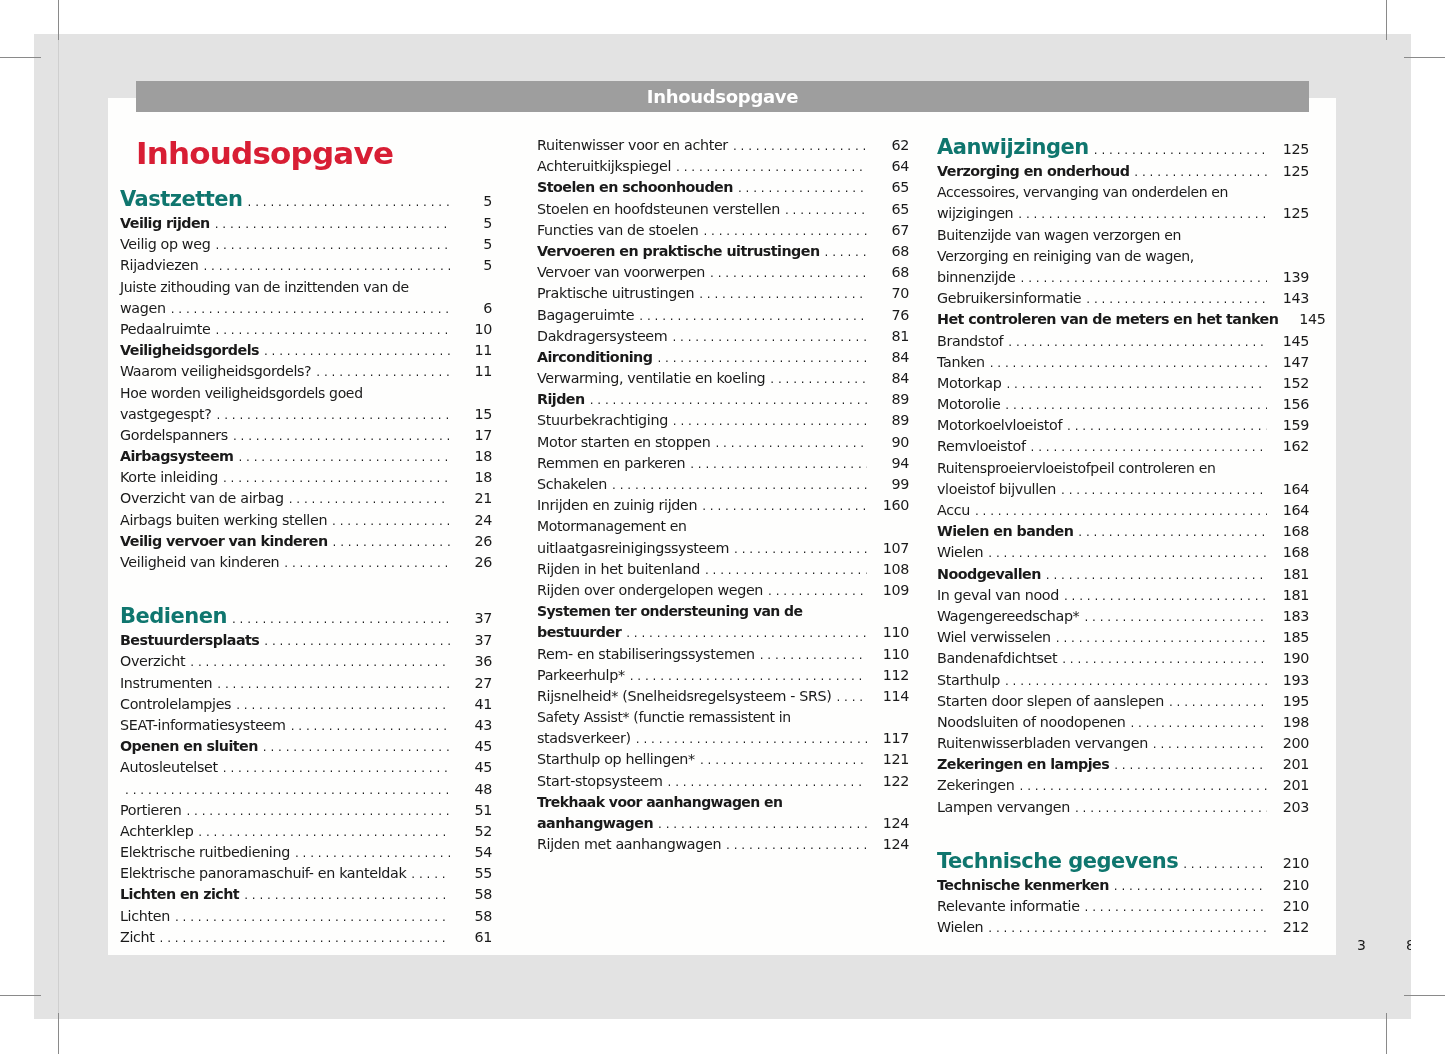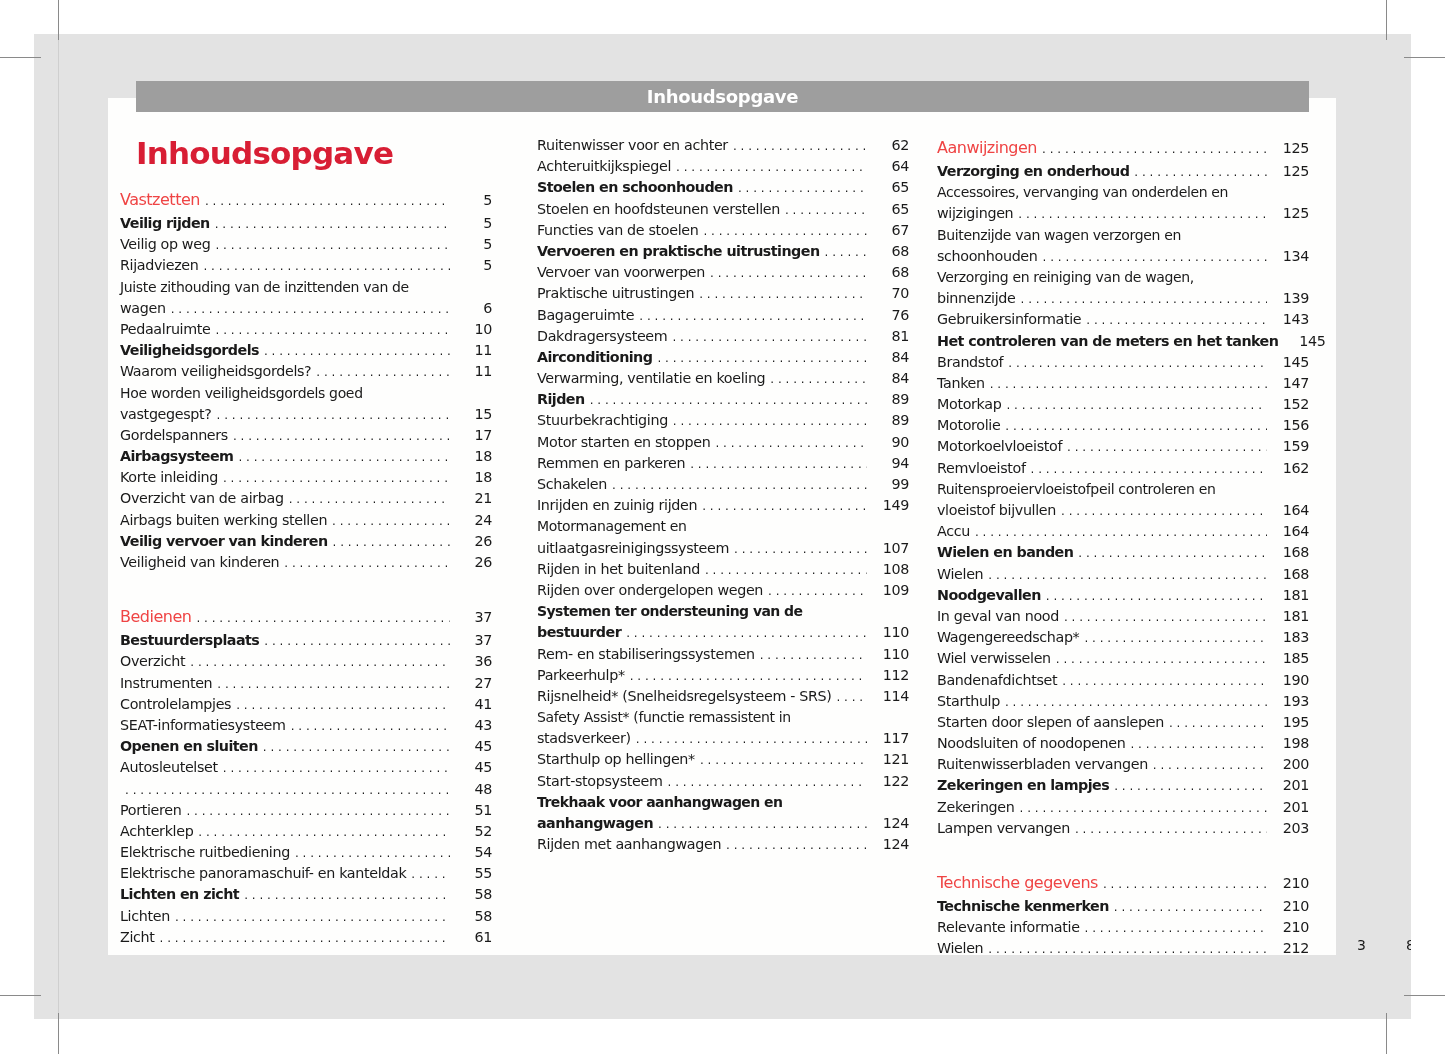--- a/index.html
+++ b/index.html
@@ -31,21 +31,21 @@
     }
     .row .t { flex: 0 0 auto; }
     .row .dots {
       flex: 1 1 auto; overflow: hidden; margin: 0 6px 0 5px; color: #1a1a1a;
       letter-spacing: 3.1px; font-size: 12px;
     }
     .row .dots::before { content: ". . . . . . . . . . . . . . . . . . . . . . . . . . . . . . . . . . . . . . . . . . . . . . . . . . . . . . . . . . . . . . . . . . . . . . . . ."; letter-spacing: 0px; }
     .row .p { flex: 0 0 36px; text-align: right; }
     .row.sub .t { font-weight: bold; letter-spacing: -0.55px; }
     .row.sec { height: 27px; line-height: 27px; }
-    .row.sec .t { font-weight: normal; color: #ef4444; font-size: 16px; letter-spacing: -0.5px; }
+    .row.sec .t { font-weight: bold; color: #0f766e; font-size: 21px; letter-spacing: -0.5px; }
     .row.sec.gap { margin-top: 30px; }
     .wrap-first { height: 21.2px; line-height: 21.2px; font-size: 14px; letter-spacing: -0.35px; white-space: nowrap; }
     .wrap-first.bold { font-weight: bold; letter-spacing: -0.55px; }
     .folio { position: absolute; top: 935px; font-size: 14px; color: #1a1a1a; line-height: 20px; }
   </style>
 </head>
 <body>
 
 <div class="bleed"></div>
 <div class="trim-v" style="left:58px; top:34px; height:985px;"></div>
@@ -309,21 +309,21 @@
       <span class="p">94</span>
     </div>
     <div class="row">
       <span class="t">Schakelen</span>
       <span class="dots"></span>
       <span class="p">99</span>
     </div>
     <div class="row">
       <span class="t">Inrijden en zuinig rijden</span>
       <span class="dots"></span>
-      <span class="p">149</span>
+      <span class="p">160</span>
     </div>
     <div class="wrap-first">Motormanagement en</div>
     <div class="row">
       <span class="t">uitlaatgasreinigingssysteem</span>
       <span class="dots"></span>
       <span class="p">107</span>
     </div>
     <div class="row">
       <span class="t">Rijden in het buitenland</span>
       <span class="dots"></span>
@@ -394,25 +394,20 @@
       <span class="dots"></span>
       <span class="p">125</span>
     </div>
     <div class="wrap-first">Accessoires, vervanging van onderdelen en</div>
     <div class="row">
       <span class="t">wijzigingen</span>
       <span class="dots"></span>
       <span class="p">125</span>
     </div>
     <div class="wrap-first">Buitenzijde van wagen verzorgen en</div>
-    <div class="row">
-      <span class="t">schoonhouden</span>
-      <span class="dots"></span>
-      <span class="p">134</span>
-    </div>
     <div class="wrap-first">Verzorging en reiniging van de wagen,</div>
     <div class="row">
       <span class="t">binnenzijde</span>
       <span class="dots"></span>
       <span class="p">139</span>
     </div>
     <div class="row">
       <span class="t">Gebruikersinformatie</span>
       <span class="dots"></span>
       <span class="p">143</span>

